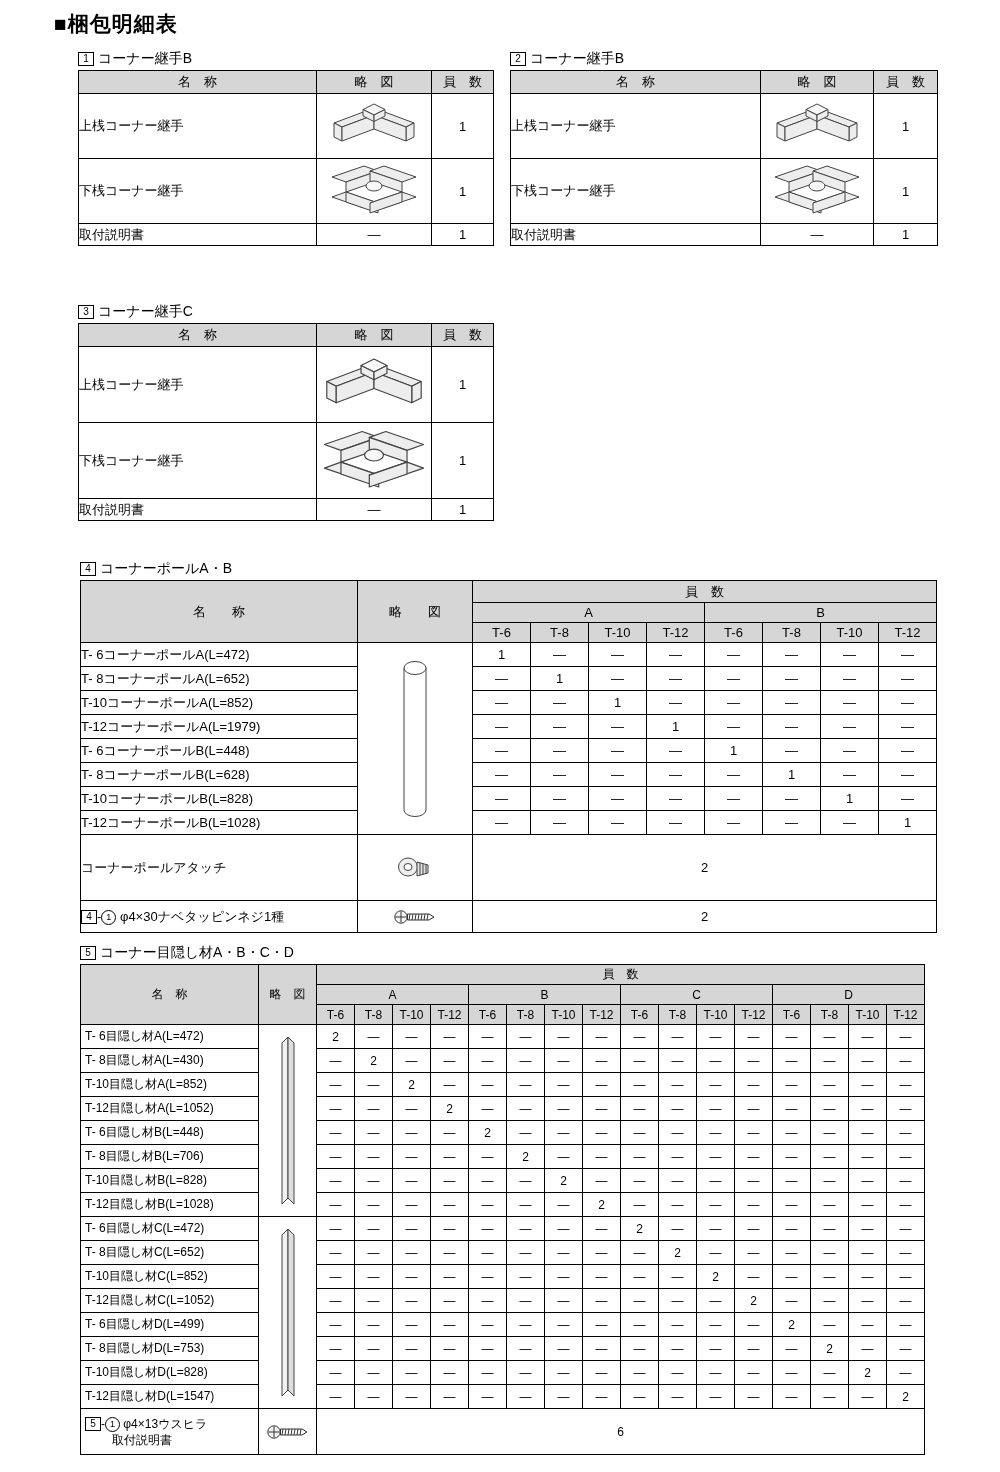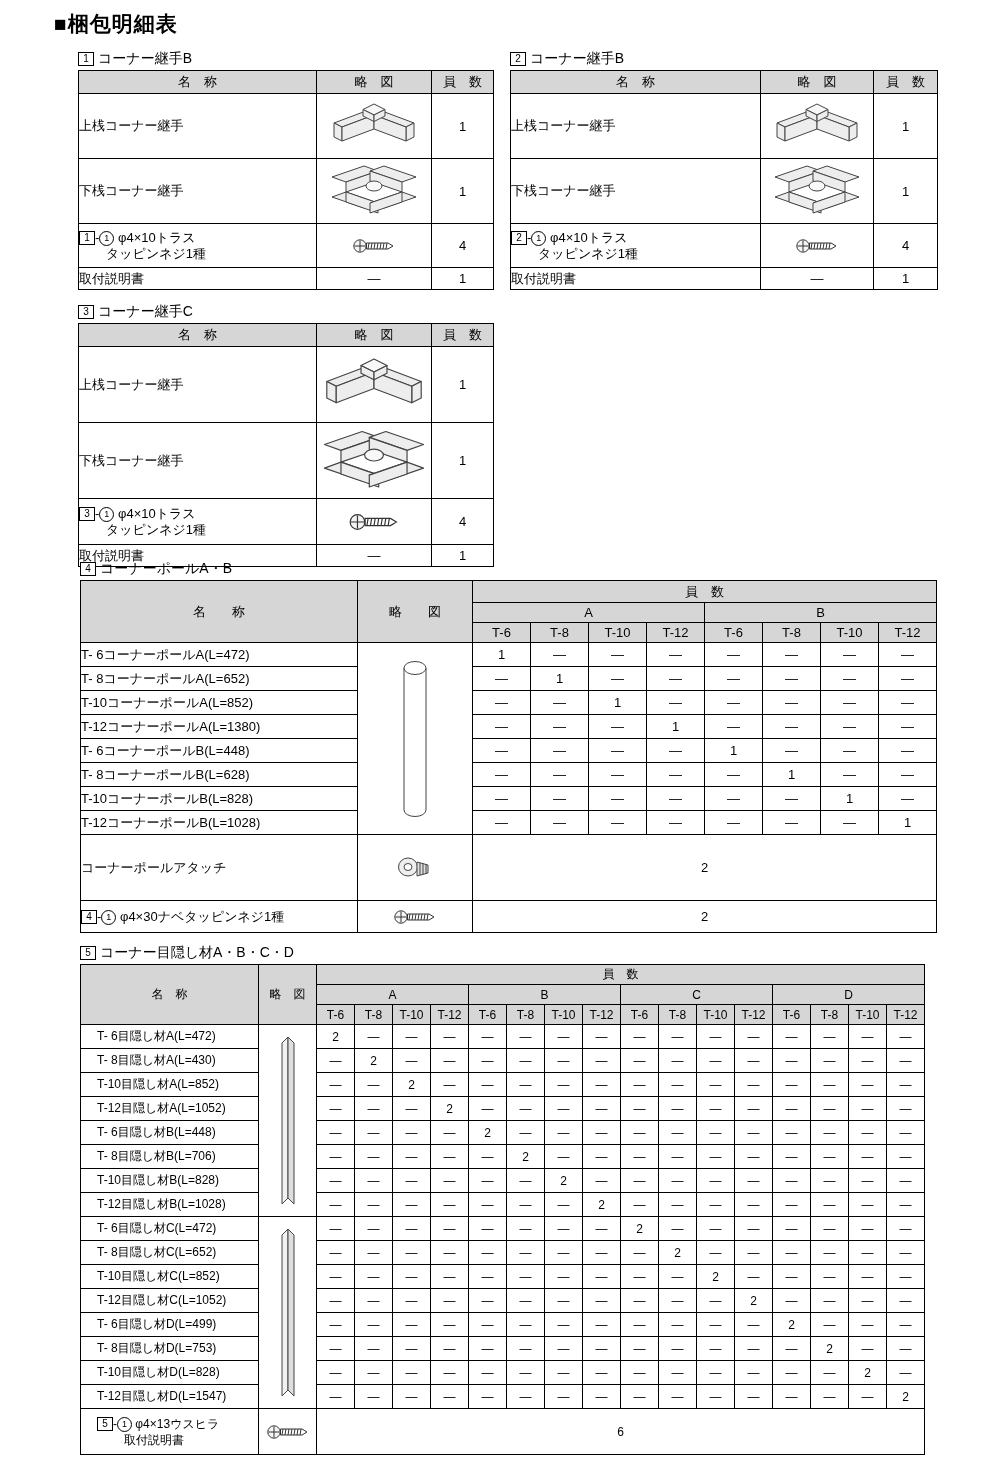--- a/index.html
+++ b/index.html
@@ -17,21 +17,21 @@
   .ctr{text-align:center}
   tr.h23{height:23px} tr.h65{height:65px} tr.h76{height:76px}
   tr.h44{height:44px} tr.h46{height:46px} tr.h22{height:22px}
   tr.hr1{height:22px} tr.hr2{height:20px} tr.dr24{height:24px}
   tr.hr66{height:66px} tr.hr30{height:32px} tr.hr46{height:46px}
   .ln1{line-height:16px}
   .ln2{padding-left:27px;line-height:16px}
   .sk{display:inline-flex;align-items:center;justify-content:center;vertical-align:middle}
   .big-ic .sk svg{transform:scale(1.18);transform-origin:center}
   #screen-table th,#screen-table td{font-size:12px}
-  #screen-table .name-cell{padding-left:16px}
+  #screen-table .name-cell{padding-left:4px}
 </style>
 </head>
 <body>
 
 <div class="page">
 
   <div class="title">■梱包明細表</div>
 
   <div class="sec" style="left:78px;top:50px;width:415px">
     <div class="sec-label">
@@ -81,37 +81,20 @@
                     <polygon points="4,33 36,44 50,39 18,28"></polygon>
                     <polygon points="18,28 50,39 50,49 18,38"></polygon>
                     <polygon points="88,33 56,44 42,39 74,28"></polygon>
                     <polygon points="74,28 42,39 42,49 74,38"></polygon>
                     <ellipse cx="46" cy="22" rx="8" ry="5" fill="#f8f8f8"></ellipse>
                   </g>
                 </svg>
               </span></td>
           <td class="ctr">1</td>
         </tr>
-        <tr class="h44">
-          <td class="name-cell">
-            <div class="ln1"><span class="numbox">1</span><span>-</span><span class="circnum">1</span> <span>φ4×10トラス</span></div>
-            <div class="ln2">タッピンネジ1種</div>
-          </td>
-          <td class="ctr"><span class="sk">
-                <svg width="44" height="16" viewBox="0 0 44 16">
-                  <g stroke="#333" fill="none">
-                    <circle cx="8" cy="8" r="6.2" fill="#f4f4f4"></circle>
-                    <path d="M8,2.5 V13.5 M2.5,8 H13.5"></path>
-                    <polygon points="14.5,5 36,5 41,8 36,11 14.5,11" fill="#fff"></polygon>
-                    <path d="M17,5 l-1,6 M20,5 l-1,6 M23,5 l-1,6 M26,5 l-1,6 M29,5 l-1,6 M32,5 l-1,6 M35,5 l-1,6"></path>
-                  </g>
-                </svg>
-              </span></td>
-          <td class="ctr">4</td>
-        </tr>
         <tr class="h22">
           <td class="name-cell">取付説明書</td>
           <td class="ctr">—</td>
           <td class="ctr">1</td>
         </tr>
       </tbody>
     </table>
   </div>
 
   <div class="sec" style="left:510px;top:50px;width:427px">
@@ -162,37 +145,20 @@
                     <polygon points="4,33 36,44 50,39 18,28"></polygon>
                     <polygon points="18,28 50,39 50,49 18,38"></polygon>
                     <polygon points="88,33 56,44 42,39 74,28"></polygon>
                     <polygon points="74,28 42,39 42,49 74,38"></polygon>
                     <ellipse cx="46" cy="22" rx="8" ry="5" fill="#f8f8f8"></ellipse>
                   </g>
                 </svg>
               </span></td>
           <td class="ctr">1</td>
         </tr>
-        <tr class="h44">
-          <td class="name-cell">
-            <div class="ln1"><span class="numbox">2</span><span>-</span><span class="circnum">1</span> <span>φ4×10トラス</span></div>
-            <div class="ln2">タッピンネジ1種</div>
-          </td>
-          <td class="ctr"><span class="sk">
-                <svg width="44" height="16" viewBox="0 0 44 16">
-                  <g stroke="#333" fill="none">
-                    <circle cx="8" cy="8" r="6.2" fill="#f4f4f4"></circle>
-                    <path d="M8,2.5 V13.5 M2.5,8 H13.5"></path>
-                    <polygon points="14.5,5 36,5 41,8 36,11 14.5,11" fill="#fff"></polygon>
-                    <path d="M17,5 l-1,6 M20,5 l-1,6 M23,5 l-1,6 M26,5 l-1,6 M29,5 l-1,6 M32,5 l-1,6 M35,5 l-1,6"></path>
-                  </g>
-                </svg>
-              </span></td>
-          <td class="ctr">4</td>
-        </tr>
         <tr class="h22">
           <td class="name-cell">取付説明書</td>
           <td class="ctr">—</td>
           <td class="ctr">1</td>
         </tr>
       </tbody>
     </table>
   </div>
 
   <div class="sec" style="left:78px;top:303px;width:415px">
@@ -243,37 +209,20 @@
                     <polygon points="4,33 36,44 50,39 18,28"></polygon>
                     <polygon points="18,28 50,39 50,49 18,38"></polygon>
                     <polygon points="88,33 56,44 42,39 74,28"></polygon>
                     <polygon points="74,28 42,39 42,49 74,38"></polygon>
                     <ellipse cx="46" cy="22" rx="8" ry="5" fill="#f8f8f8"></ellipse>
                   </g>
                 </svg>
               </span></td>
           <td class="ctr">1</td>
         </tr>
-        <tr class="h46">
-          <td class="name-cell">
-            <div class="ln1"><span class="numbox">3</span><span>-</span><span class="circnum">1</span> <span>φ4×10トラス</span></div>
-            <div class="ln2">タッピンネジ1種</div>
-          </td>
-          <td class="ctr"><span class="sk">
-                <svg width="44" height="16" viewBox="0 0 44 16">
-                  <g stroke="#333" fill="none">
-                    <circle cx="8" cy="8" r="6.2" fill="#f4f4f4"></circle>
-                    <path d="M8,2.5 V13.5 M2.5,8 H13.5"></path>
-                    <polygon points="14.5,5 36,5 41,8 36,11 14.5,11" fill="#fff"></polygon>
-                    <path d="M17,5 l-1,6 M20,5 l-1,6 M23,5 l-1,6 M26,5 l-1,6 M29,5 l-1,6 M32,5 l-1,6 M35,5 l-1,6"></path>
-                  </g>
-                </svg>
-              </span></td>
-          <td class="ctr">4</td>
-        </tr>
         <tr class="h22">
           <td class="name-cell">取付説明書</td>
           <td class="ctr">—</td>
           <td class="ctr">1</td>
         </tr>
       </tbody>
     </table>
   </div>
 
   <div class="sec" style="left:80px;top:560px;width:856px">
@@ -349,21 +298,21 @@
             <td class="ctr">—</td>
             <td class="ctr">—</td>
             <td class="ctr">1</td>
             <td class="ctr">—</td>
             <td class="ctr">—</td>
             <td class="ctr">—</td>
             <td class="ctr">—</td>
             <td class="ctr">—</td>
           </tr>
           <tr class="dr24">
-            <td class="name-cell">T-12コーナーポールA(L=1380)</td>
+            <td class="name-cell">T-12コーナーポールA(L=1979)</td>
             <td class="ctr">—</td>
             <td class="ctr">—</td>
             <td class="ctr">—</td>
             <td class="ctr">1</td>
             <td class="ctr">—</td>
             <td class="ctr">—</td>
             <td class="ctr">—</td>
             <td class="ctr">—</td>
           </tr>
           <tr class="dr24">

